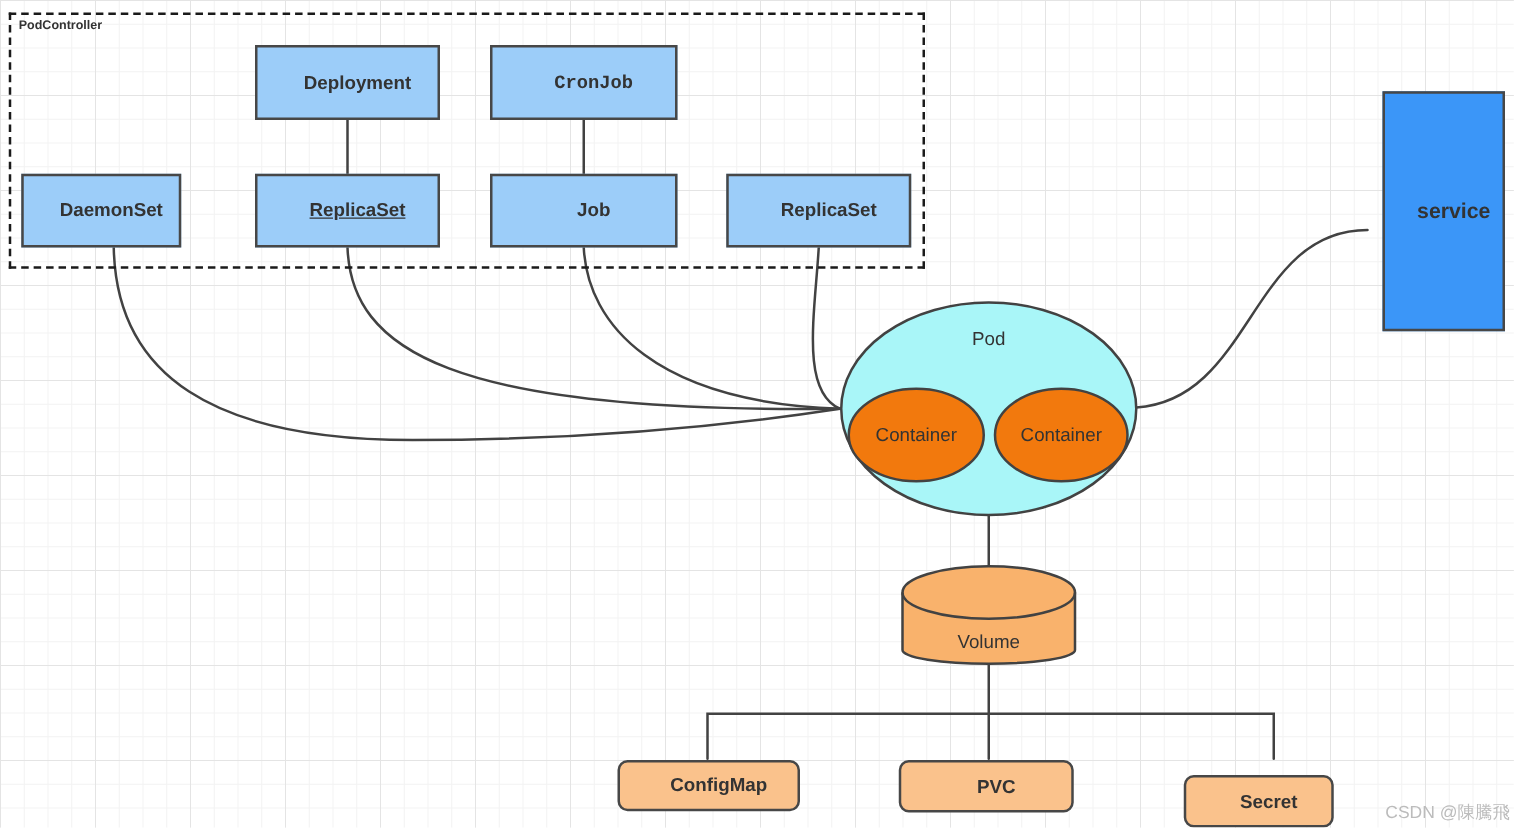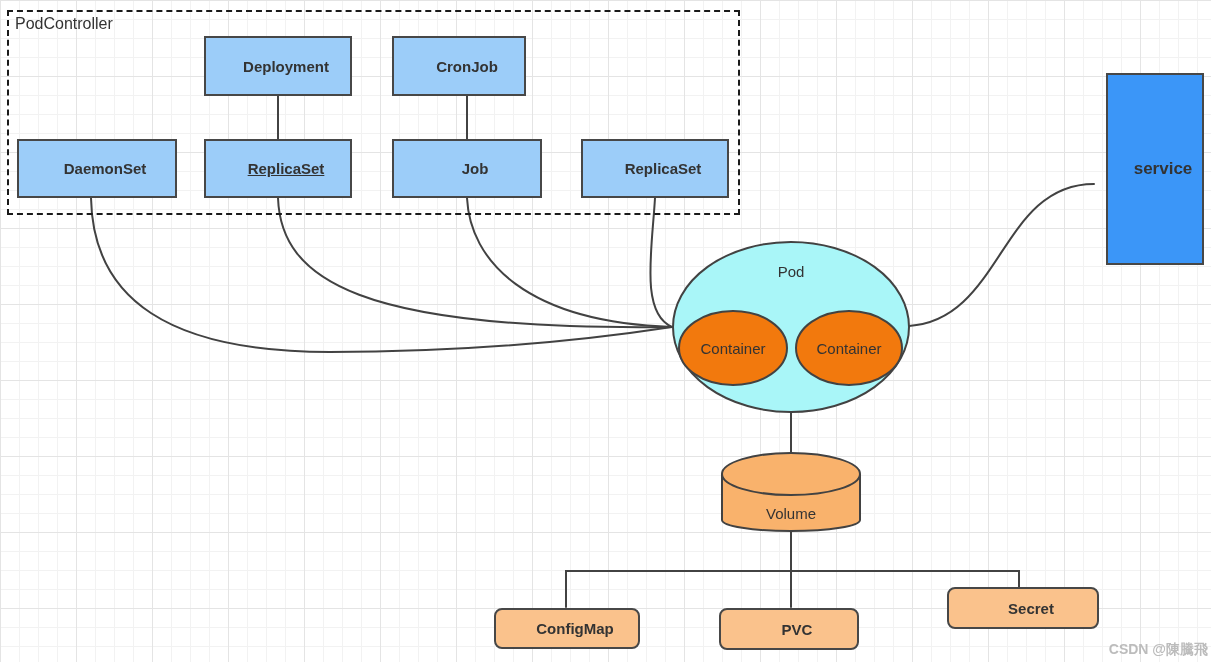--- a/index.html
+++ b/index.html
@@ -29,40 +29,40 @@
     background:#9CCDF9;
     border:2px solid #474747;
   }
   .group-box{
     position:absolute;left:7px;top:10px;width:733px;height:205px;
     border:2px dashed #1a1a1a;
     box-sizing:border-box;
   }
   .group-label{
     position:absolute;left:15px;top:15px;
-    font-weight:normal;font-size:16px;color:#333333;
+    font-weight:bold;font-size:10px;color:#333333;
   }
   .service-box{
     background:#3B96F8;
     border:2px solid #474747;
     font-size:17px;
   }
   .storage-box{
     background:#FAC28C;
     border:2px solid #474747;
     border-radius:8px;
   }
   .float-label{
     position:absolute;
     font-weight:normal;font-size:15px;color:#333333;
     text-align:center;
   }
   .watermark{
     position:absolute;right:3px;bottom:3px;
-    font-size:14px;color:#bcbcbc;font-weight:bold;
+    font-size:14px;color:#bcbcbc;font-weight:normal;
   }
 </style>
 </head>
 <body>
 
 <div class="stage">
 
   <svg class="edges" viewBox="0 0 1211 662" xmlns="http://www.w3.org/2000/svg">
     <g fill="none" stroke="#424242" stroke-width="2" stroke-linecap="round">
       <path d="M278 96 L278 139"></path>
@@ -84,24 +84,24 @@
     <path d="M722 474 A69 21 0 0 1 860 474 L860 520 A69 11 0 0 1 722 520 Z" fill="#F9B26C" stroke="#424242" stroke-width="2"></path>
     <path d="M722 474 A69 21 0 0 0 860 474" fill="none" stroke="#424242" stroke-width="2"></path>
   </svg>
 
   <div class="group-box"></div>
   <div class="group-label">PodController</div>
 
   <div class="node blue-box" style="left:204px;top:36px;width:148px;height:60px;">
     <span>Deployment</span>
   </div>
-  <div class="node blue-box" style="left:392px;top:36px;width:134px;height:60px;">
+  <div class="node blue-box" style="left:392px;top:36px;width:150px;height:60px;font-family:Liberation Mono, monospace;">
     <span>CronJob</span>
   </div>
-  <div class="node blue-box" style="left:17px;top:139px;width:160px;height:59px;align-items:center;">
+  <div class="node blue-box" style="left:17px;top:139px;width:128px;height:59px;align-items:center;">
     <span>DaemonSet</span>
   </div>
   <div class="node blue-box" style="left:204px;top:139px;width:148px;height:59px;text-decoration:underline;">
     <span>ReplicaSet</span>
   </div>
   <div class="node blue-box" style="left:392px;top:139px;width:150px;height:59px;">
     <span>Job</span>
   </div>
   <div class="node blue-box" style="left:581px;top:139px;width:148px;height:59px;">
     <span>ReplicaSet</span>
@@ -115,19 +115,19 @@
   <div class="float-label" style="left:683px;top:340px;width:100px;">Container</div>
   <div class="float-label" style="left:799px;top:340px;width:100px;">Container</div>
   <div class="float-label" style="left:741px;top:505px;width:100px;">Volume</div>
 
   <div class="node storage-box" style="left:494px;top:608px;width:146px;height:41px;">
     <span>ConfigMap</span>
   </div>
   <div class="node storage-box" style="left:719px;top:608px;width:140px;height:42px;">
     <span>PVC</span>
   </div>
-  <div class="node storage-box" style="left:947px;top:587px;width:152px;height:42px;">
+  <div class="node storage-box" style="left:947px;top:620px;width:120px;height:42px;">
     <span>Secret</span>
   </div>
 
   <div class="watermark">CSDN @陳騰飛</div>
 
 </div>
 
 </body></html>

